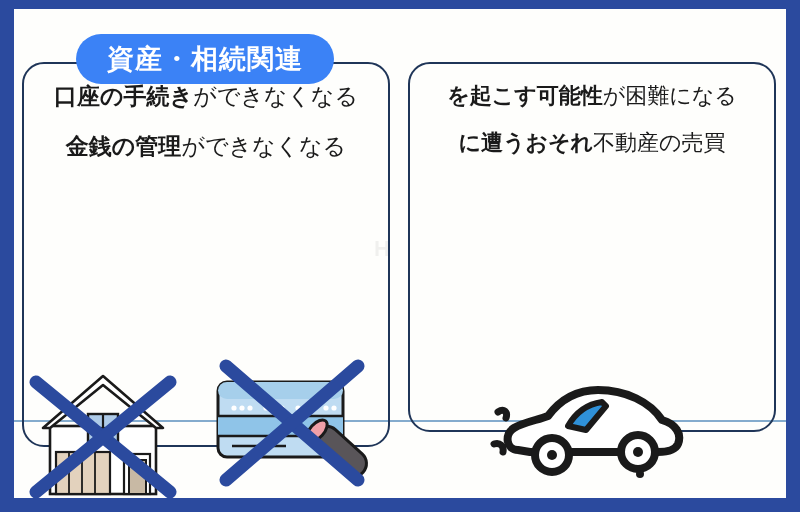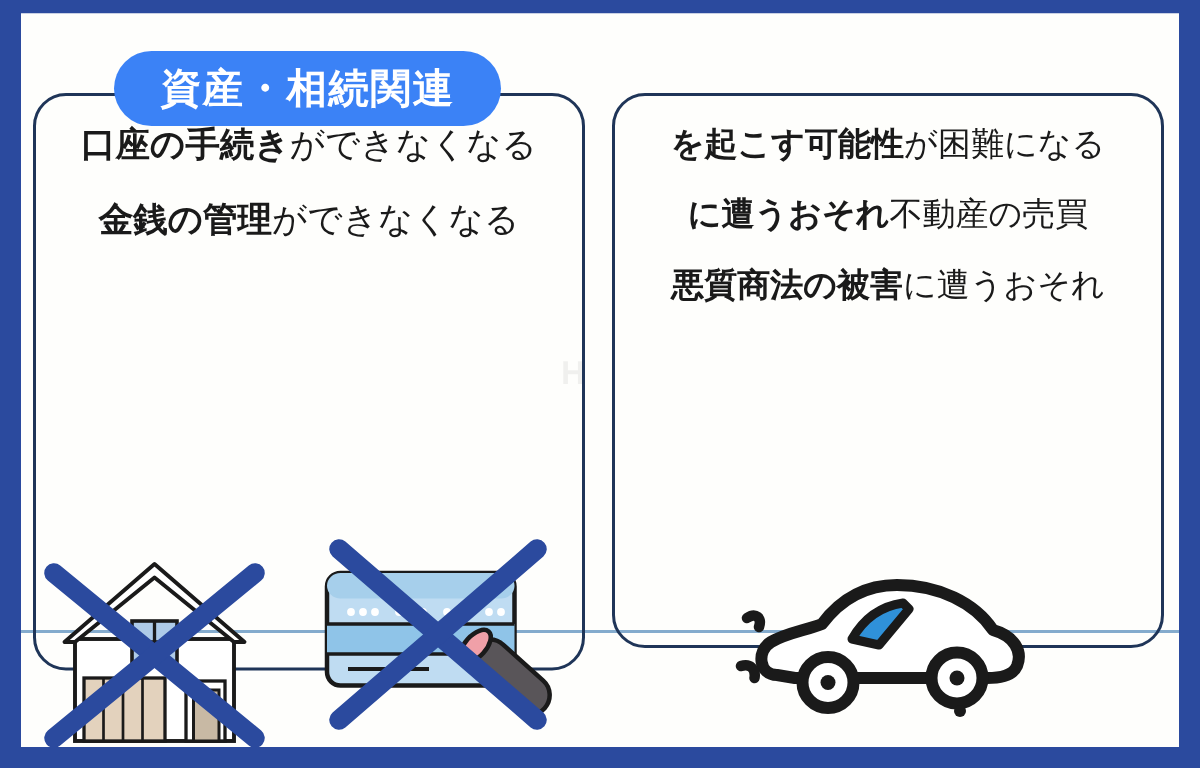--- a/index.html
+++ b/index.html
@@ -150,23 +150,20 @@
   <div class="column col-right"></div>
 
 
   <div class="items items-right">
     <div class="item">
       <span class="b">を起こす可能性</span><span class="n">が困難になる</span>
     </div>
     <div class="item">
       <span class="b">に遭うおそれ</span><span class="n">不動産の売買</span>
     </div>
-    <div class="item">
-      <span class="b">悪質商法の被害</span><span class="n">に遭うおそれ</span>
-    </div>
   </div>
 
   <div class="illus illus-house">
     <svg width="150" height="130" viewBox="0 0 150 130">
 
       <rect x="22" y="58" width="106" height="68" fill="#ffffff" stroke="#1a1a1a" stroke-width="2.6"></rect>
 
       <polygon points="75,8 135,60 128,60 75,17 22,60 15,60" fill="#ffffff" stroke="#1a1a1a" stroke-width="2.6" stroke-linejoin="round"></polygon>
 
       <rect x="60" y="46" width="30" height="28" fill="#aecbe8" stroke="#1a1a1a" stroke-width="2.4"></rect>

